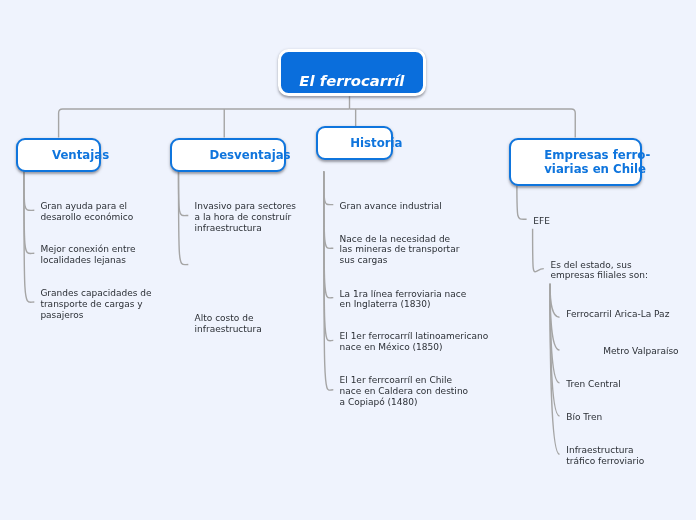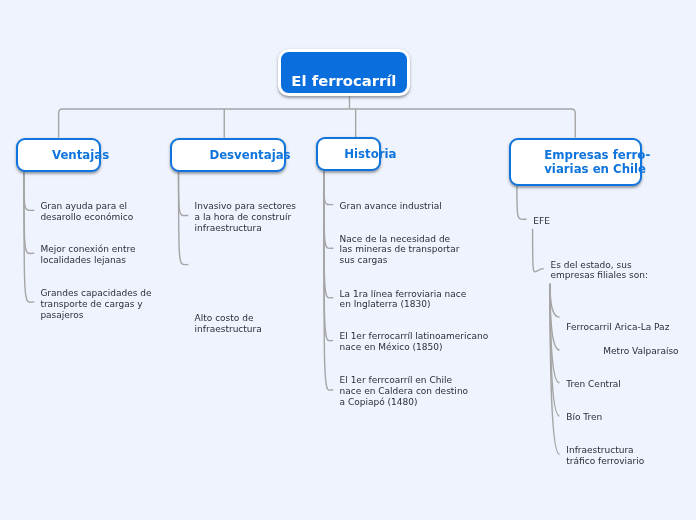--- a/index.html
+++ b/index.html
@@ -48,33 +48,33 @@
         <path d="M516.9,185.8 C516.9,222.54 516.9,219.2 526.6,219.2"></path>
         <path d="M532.6,228.8 C532.6,288.5 532.6,268.6 543.8,268.6"></path>
         <path d="M550,283.8 C550,293.82 550,317.2 559.5,317.2"></path>
         <path d="M550,283.8 C550,303.66 550,350 559.5,350"></path>
         <path d="M550,283.8 C550,313.53 550,382.9 559.5,382.9"></path>
         <path d="M550,283.8 C550,323.46000000000004 550,416 559.5,416"></path>
         <path d="M550,283.8 C550,334.92 550,454.2 559.5,454.2"></path>
       </g>
   </svg>
 
-  <div class="node root" style="left:277.9px;top:48.9px;width:132px;height:47.4px;padding-top:18px;">
+  <div class="node root" style="left:277.9px;top:48.9px;width:148px;height:47.4px;padding-top:18px;font-style:italic;">
     <span>El ferrocarríl</span>
   </div>
 
   <div class="node lvl2" style="left:15.9px;top:137.6px;width:85.4px;height:34.1px;">
     <span>Ventajas</span>
   </div>
 
   <div class="node lvl2" style="left:170px;top:137.6px;width:116px;height:34.1px;">
     <span>Desventajas</span>
   </div>
 
-  <div class="node lvl2" style="left:315.9px;top:137px;width:65px;height:34.1px;">
+  <div class="node lvl2" style="left:315.9px;top:126px;width:77px;height:34.1px;">
     <span>Historia</span>
   </div>
 
   <div class="node lvl2" style="left:508.9px;top:137.7px;width:132.7px;height:48.1px;">
     <span style="white-space:pre;text-align:left">Empresas ferro-
 viarias en Chile</span>
   </div>
 
   <div class="leaf" style="left:40.4px;top:201.3px;">Gran ayuda para el
 desarollo económico</div>
@@ -98,20 +98,20 @@
 en Inglaterra (1830)</div>
   <div class="leaf" style="left:339.6px;top:331.1px;">El 1er ferrocarríl latinoamericano
 nace en México (1850)</div>
   <div class="leaf" style="left:339.6px;top:375.1px;">El 1er ferrcoarríl en Chile
 nace en Caldera con destino
 a Copiapó (1480)</div>
 
   <div class="leaf" style="left:533.3px;top:215.5px;">EFE</div>
   <div class="leaf" style="left:550.5px;top:259.5px;">Es del estado, sus
 empresas filiales son:</div>
-  <div class="leaf" style="left:566.3px;top:322px;">Ferrocarril Arica-La Paz</div>
+  <div class="leaf" style="left:566.3px;top:309px;">Ferrocarril Arica-La Paz</div>
   <div class="leaf" style="left:566.3px;top:346.3px;margin-left:37px;">Metro Valparaíso</div>
   <div class="leaf" style="left:566.3px;top:379.2px;">Tren Central</div>
   <div class="leaf" style="left:566.3px;top:412.3px;text-align:center;">Bío Tren</div>
   <div class="leaf" style="left:566.3px;top:445.1px;">Infraestructura
 tráfico ferroviario</div>
 
 </div>
 
 </body></html>

